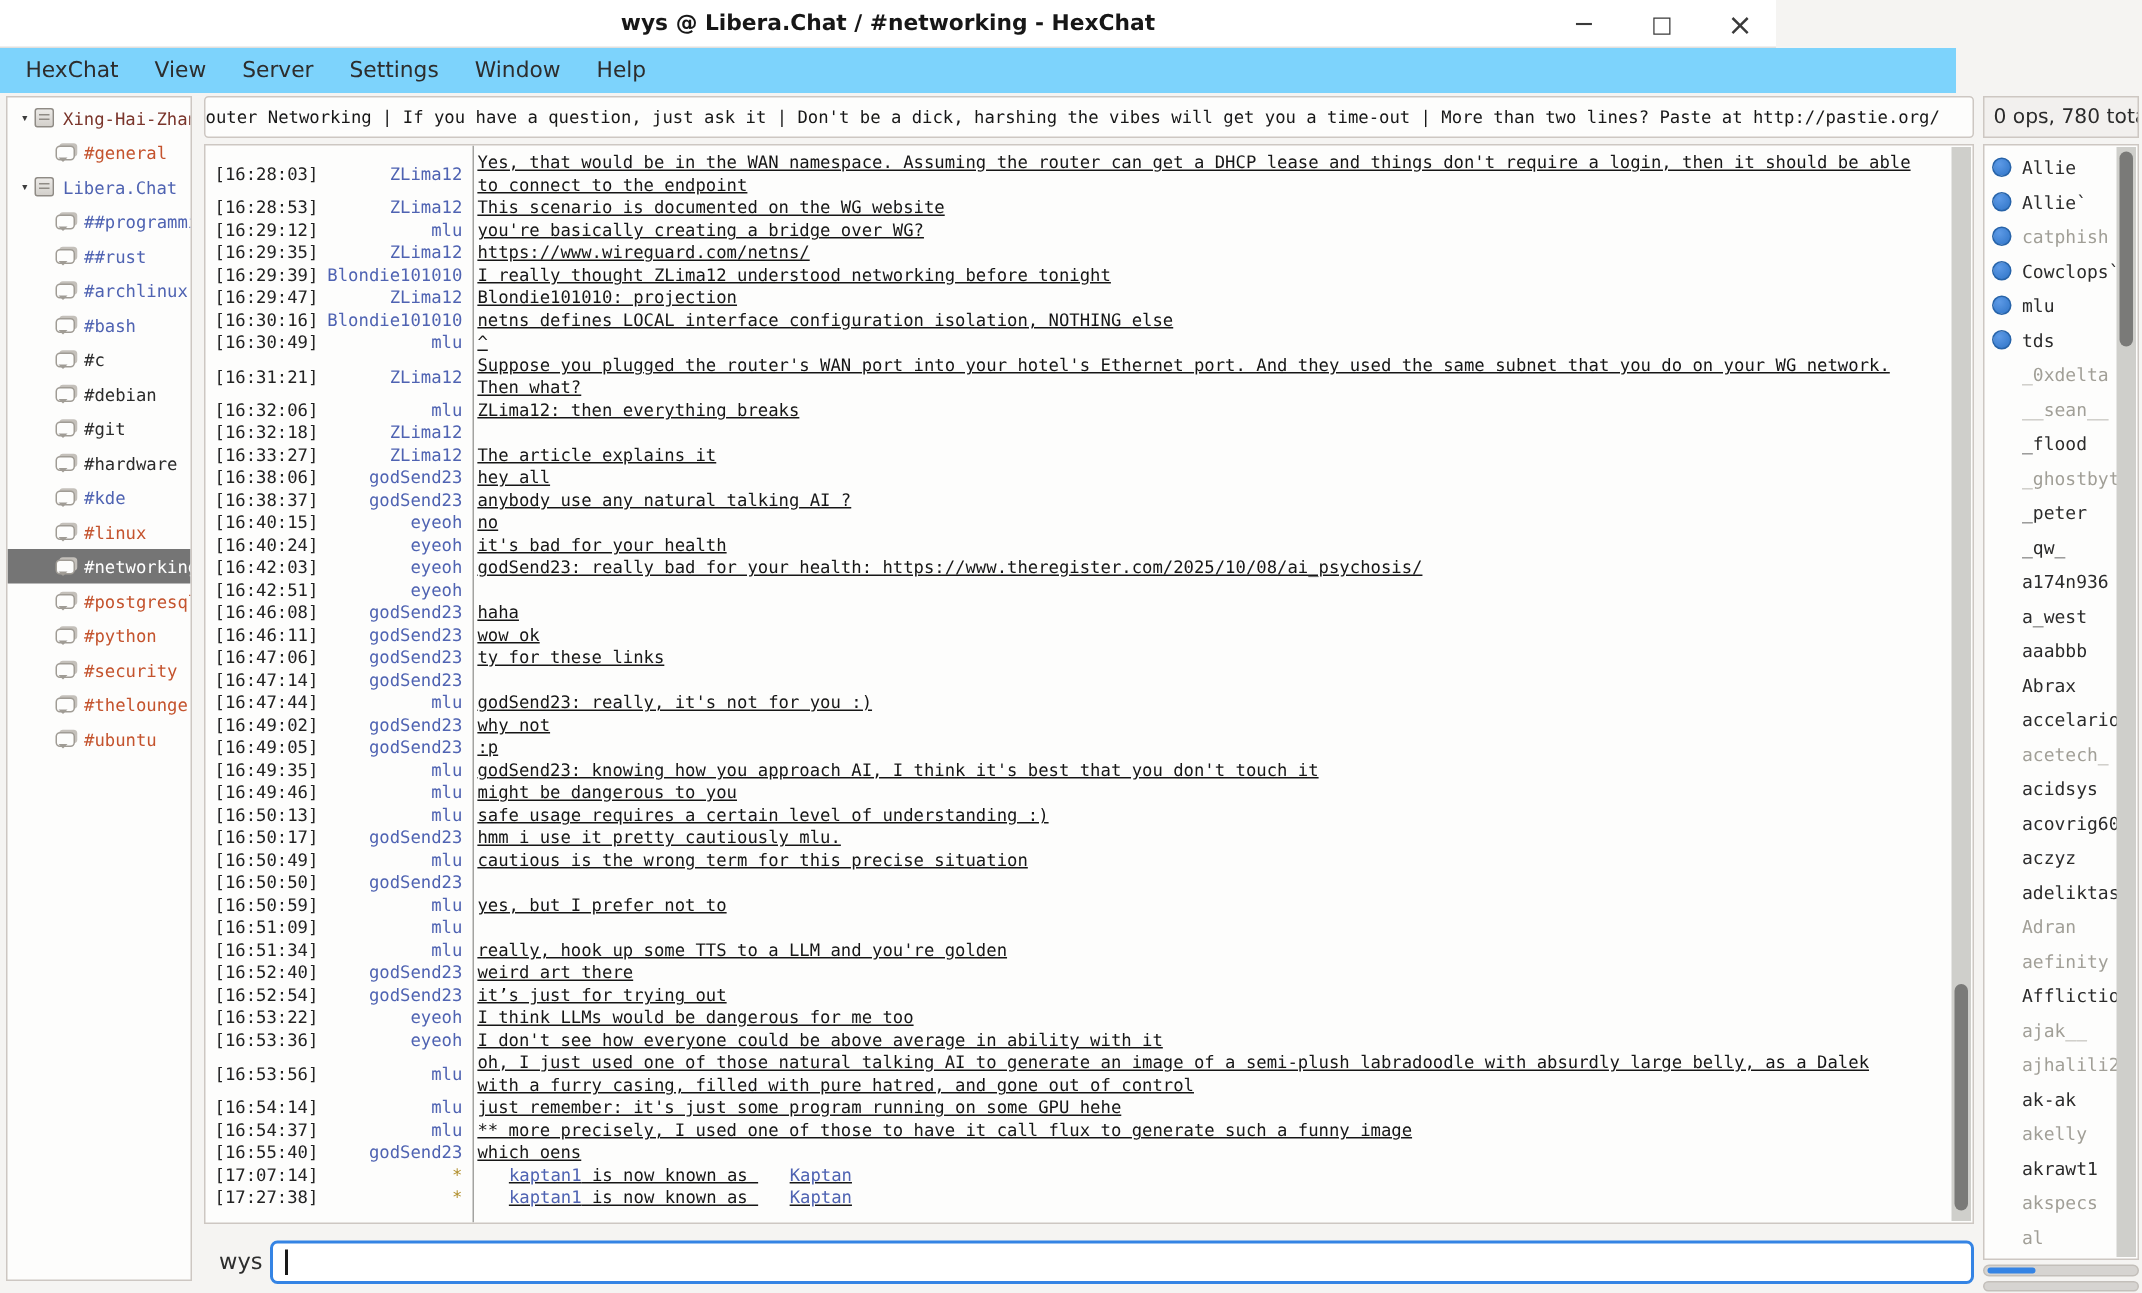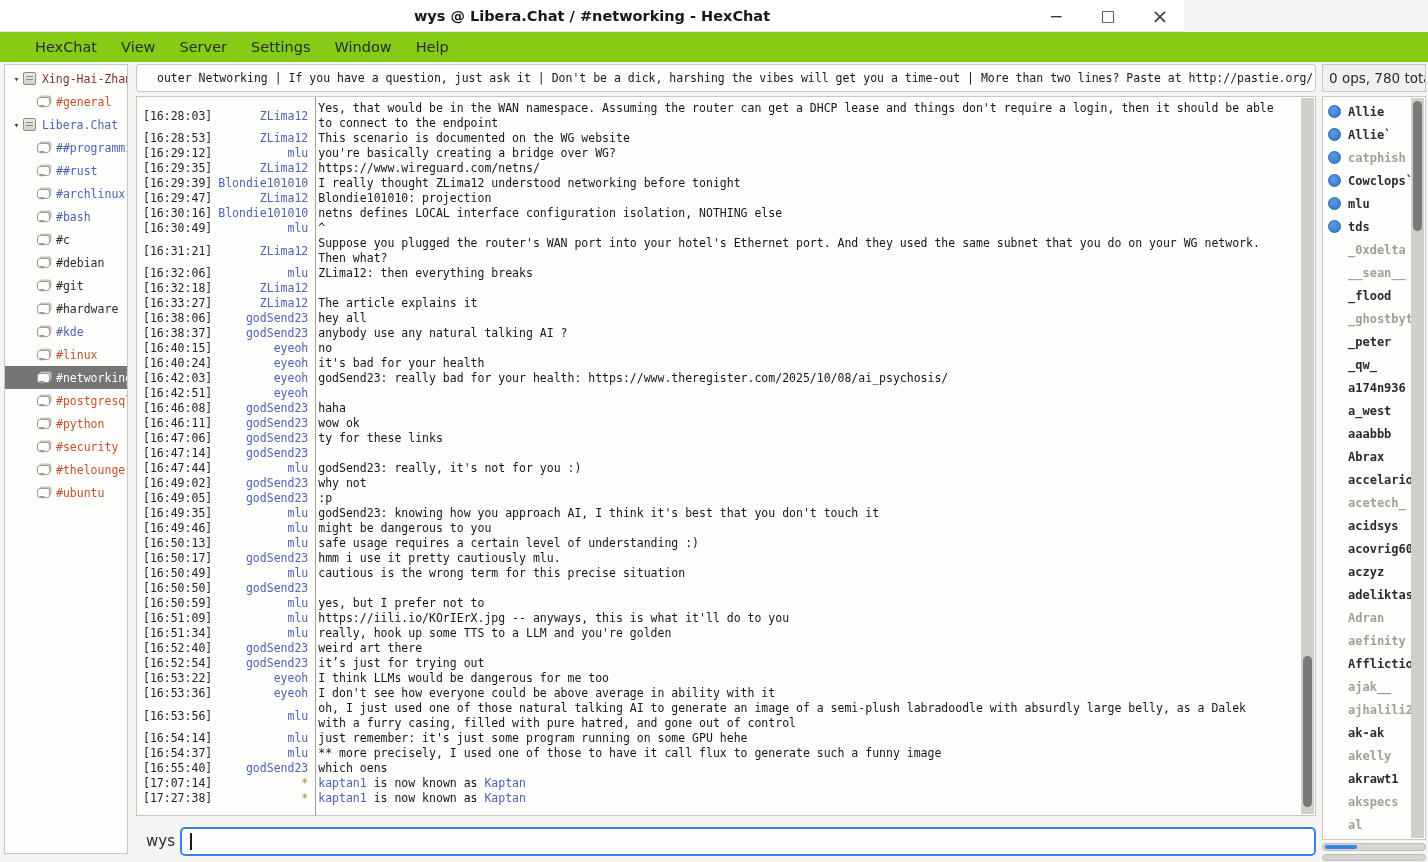--- a/index.html
+++ b/index.html
@@ -8,22 +8,22 @@
 
   
   .titlebar { position:absolute; left:0; top:0; width:1184px; height:32px; background:#ffffff;
               border-bottom:1px solid #e2e0dd; display:flex; align-items:center; justify-content:center; }
   .wtitle { font-size:14.5px; font-weight:bold; color:#171717; }
   .winbtns { position:absolute; right:10px; top:0; height:32px; display:flex; align-items:center; gap:24px; }
   .winbtn { width:28px; height:28px; display:flex; align-items:center; justify-content:center;
             color:#3a3a3a; font-size:17px; font-weight:400; cursor:default; }
 
   
-  .menubar { position:absolute; left:0; top:32px; width:1428px; height:30px; background:#84cc16;
-             display:flex; align-items:center; padding-left:23px; }
+  .menubar { position:absolute; left:0; top:32px; width:1304px; height:30px; background:#7dd3fc;
+             display:flex; align-items:center; padding-left:5px; }
   .menu-item { padding:4px 12px; font-size:14.5px; color:#2d2d2d; }
 
   
   .panel { position:absolute; background:#fdfdfc; border:1px solid #cdc7c2; }
 
   
   .tree { left:4px; top:64px; width:124px; height:790px; overflow:hidden;
           font-family:"DejaVu Sans Mono", monospace; font-size:11.5px; padding-top:2px; }
   .tree-row { height:23px; display:flex; align-items:center; white-space:nowrap; overflow:hidden; }
   .tree-row.server { padding-left:5px; }
@@ -40,52 +40,52 @@
   .icon-channel::after { content:""; position:absolute; left:1px; bottom:-5px;
                  border:3px solid transparent; border-top-color:#a09c95; }
   .tree-label { margin-left:6px; }
   .tree .c-red { color:#c4532d; }
   .tree .c-blue { color:#4f63b2; }
   .tree .c-plain { color:#2b2b2b; }
   .tree .c-maroon { color:#7a352b; }
 
   
   .topic { left:136px; top:64px; width:1180px; height:28px; font-family:"DejaVu Sans Mono", monospace;
-           font-size:11.5px; line-height:26px; padding:0 20px; white-space:nowrap; overflow:hidden;
+           font-size:11.5px; line-height:26px; padding:0 0; white-space:nowrap; overflow:hidden;
            color:#171717; border-radius:3px; }
 
   
   .chat { left:136px; top:96px; width:1180px; height:720px; overflow:hidden;
           font-family:"DejaVu Sans Mono", monospace; font-size:11.5px; line-height:15px; padding-top:4px; }
   .nick-sep { position:absolute; left:178px; top:0; bottom:0; width:1px; background:#a3a3a0; }
   .msg-row { display:flex; align-items:center; }
   .ts { flex:0 0 72px; padding-left:6px; color:#222222; white-space:pre; }
   .nick { flex:0 0 96px; text-align:right; color:#4f63b2; white-space:pre; }
   .nick.star { color:#b08f2d; }
   .txt { flex:1; min-width:0; padding-left:10px; padding-right:20px; white-space:pre-wrap;
-         word-break:break-word; color:#161616; }
-  .msg-row .c-link { color:#4f63b2; }
+         word-break:break-word; color:#161616;text-decoration:underline; }
+  .msg-row .c-link { color:#4f63b2;margin-left:21px; }
   .msg-row .c-plain { color:#161616; }
   .chat-vscroll { position:absolute; right:1px; top:1px; bottom:1px; width:13px; background:#cfcfcb; }
   .chat-vscroll .thumb { position:absolute; left:2px; right:2px; top:78%; height:21%;
          background:#7a7a78; border-radius:6px; }
 
   
   .nicklabel { position:absolute; left:146px; top:832px; font-size:15px; color:#2d2d2d; }
   .msg-input { position:absolute; left:180px; top:827px; width:1136px; height:29px;
          border:2px solid #3584e4; border-radius:5px; background:#ffffff; outline:none;
          font-family:"DejaVu Sans Mono", monospace; font-size:12px; padding:0 8px; color:#161616; }
   .caret { position:absolute; left:190px; top:833px; width:1.5px; height:17px; background:#1a1a1a; }
 
   
   .ulist-header { left:1322px; top:64px; width:104px; height:28px; background:#f2f0ee;
          font-size:13.5px; color:#2b2b2b; line-height:26px; padding-left:6px; white-space:nowrap; overflow:hidden; }
   .ulist { left:1322px; top:96px; width:104px; height:744px; overflow:hidden;
          font-family:"DejaVu Sans Mono", monospace; font-size:12px; padding-top:3px; }
-  .user-row { height:23px; display:flex; align-items:center; padding-left:5px; white-space:nowrap; overflow:hidden;font-weight:bold; }
+  .user-row { height:23px; display:flex; align-items:center; padding-left:5px; white-space:nowrap; overflow:hidden; }
   .dot { flex:0 0 13px; width:13px; height:13px; border-radius:50%;
          background:radial-gradient(circle at 35% 30%, #5d9ae6, #2f74c7); border:1px solid #2763a8; }
   .dot-space { flex:0 0 13px; width:13px; height:13px; }
   .uname { margin-left:7px; color:#2b2b2b; }
   .uname.away { color:#a19f97; }
   .ulist-vscroll { position:absolute; right:1px; top:1px; bottom:1px; width:13px; background:#cfcfcb; }
   .ulist-vscroll .thumb { position:absolute; left:2px; right:2px; top:3px; height:130px;
          background:#7a7a78; border-radius:6px; }
   .hscroll1 { position:absolute; left:1322px; top:843px; width:104px; height:8px;
          background:#d6d4d1; border:1px solid #c3bfba; border-radius:4px; }
@@ -355,21 +355,20 @@
         <span class="nick">godSend23</span>
       </div>
       <div class="msg-row">
         <span class="ts">[16:50:59]</span>
         <span class="nick">mlu</span>
         <span class="txt">yes, but I prefer not to</span>
       </div>
       <div class="msg-row">
         <span class="ts">[16:51:09]</span>
         <span class="nick">mlu</span>
-        <span class="txt">https://iili.io/KOrIErX.jpg -- anyways, this is what it'll do to you</span>
       </div>
       <div class="msg-row">
         <span class="ts">[16:51:34]</span>
         <span class="nick">mlu</span>
         <span class="txt">really, hook up some TTS to a LLM and you're golden</span>
       </div>
       <div class="msg-row">
         <span class="ts">[16:52:40]</span>
         <span class="nick">godSend23</span>
         <span class="txt">weird art there</span>

